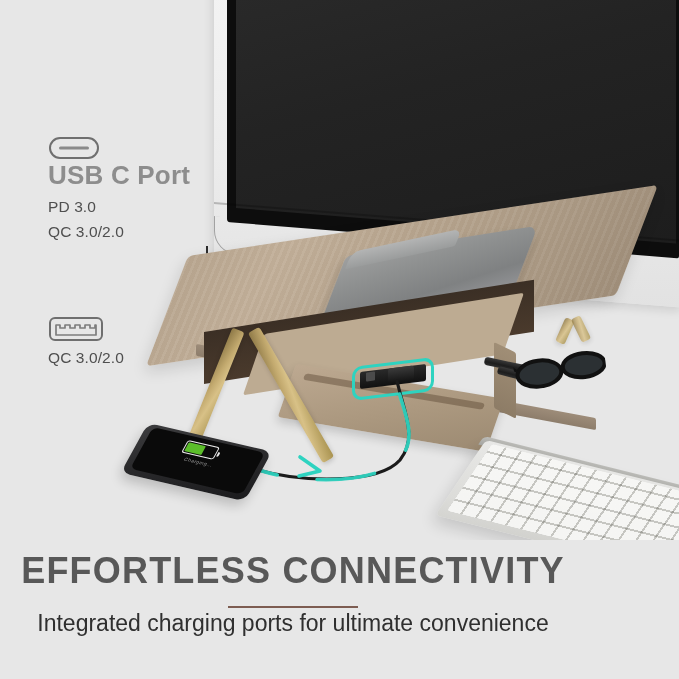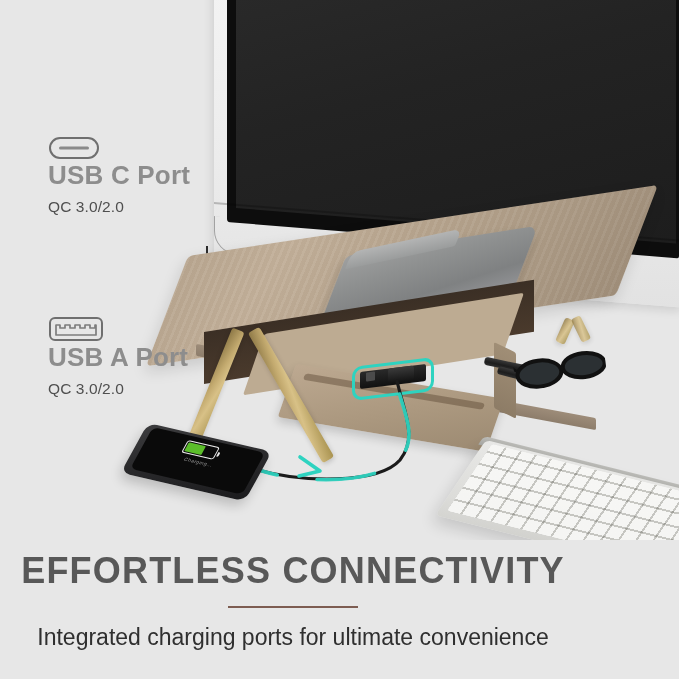--- a/index.html
+++ b/index.html
@@ -423,21 +423,21 @@
     color: #585858;
     letter-spacing: 1.2px;
   }
   .divider {
     width: 130px;
     height: 2px;
     background: #7d5d52;
     margin: 14px auto 0 auto;
   }
   .subhead {
-    margin-top: 16px;
+    margin-top: 2px;
     font-size: 23px;
     color: #2f2f2f;
     font-weight: normal;
   }
 </style>
 </head>
 <body>
 
 <div id="scene">
 
@@ -506,31 +506,31 @@
     <div class="keyboard-edge"></div>
     <div class="keyboard"></div>
     <div class="keyboard-keys"></div>
 
     <div class="feature f-usbc">
       <svg class="feature-icon" width="52" height="24" viewBox="0 0 52 24">
         <rect x="2" y="2" width="48" height="20" rx="10" ry="10" fill="none" stroke="#6f6f6f" stroke-width="2"></rect>
         <rect x="11" y="10.5" width="30" height="3" rx="1.5" fill="#8a8a8a"></rect>
       </svg>
       <div class="feature-title">USB C Port</div>
+      <div class="feature-spec">PD 3.0</div>
       <div class="feature-spec">QC 3.0/2.0</div>
     </div>
 
     <div class="feature f-usba">
       <svg class="feature-icon" width="56" height="26" viewBox="0 0 56 26">
         <rect x="2" y="2" width="52" height="22" rx="5" ry="5" fill="none" stroke="#6f6f6f" stroke-width="2"></rect>
         <path d="M8 19 L8 9 L12 9 L12 12 L17 12 L17 9 L22 9 L22 12 L27 12
                  L27 9 L32 9 L32 12 L37 12 L37 9 L42 9 L42 12 L47 12 L47 9
                  L48 9 L48 19 Z" fill="none" stroke="#7d7d7d" stroke-width="1.7" stroke-linejoin="round"></path>
       </svg>
-      <div class="feature-title">USB A Port</div>
       <div class="feature-spec">QC 3.0/2.0</div>
     </div>
 
   </div>
 
   <div id="caption">
     <div class="headline">EFFORTLESS CONNECTIVITY</div>
     <div class="divider"></div>
     <div class="subhead">Integrated charging ports for ultimate convenience</div>
   </div>

